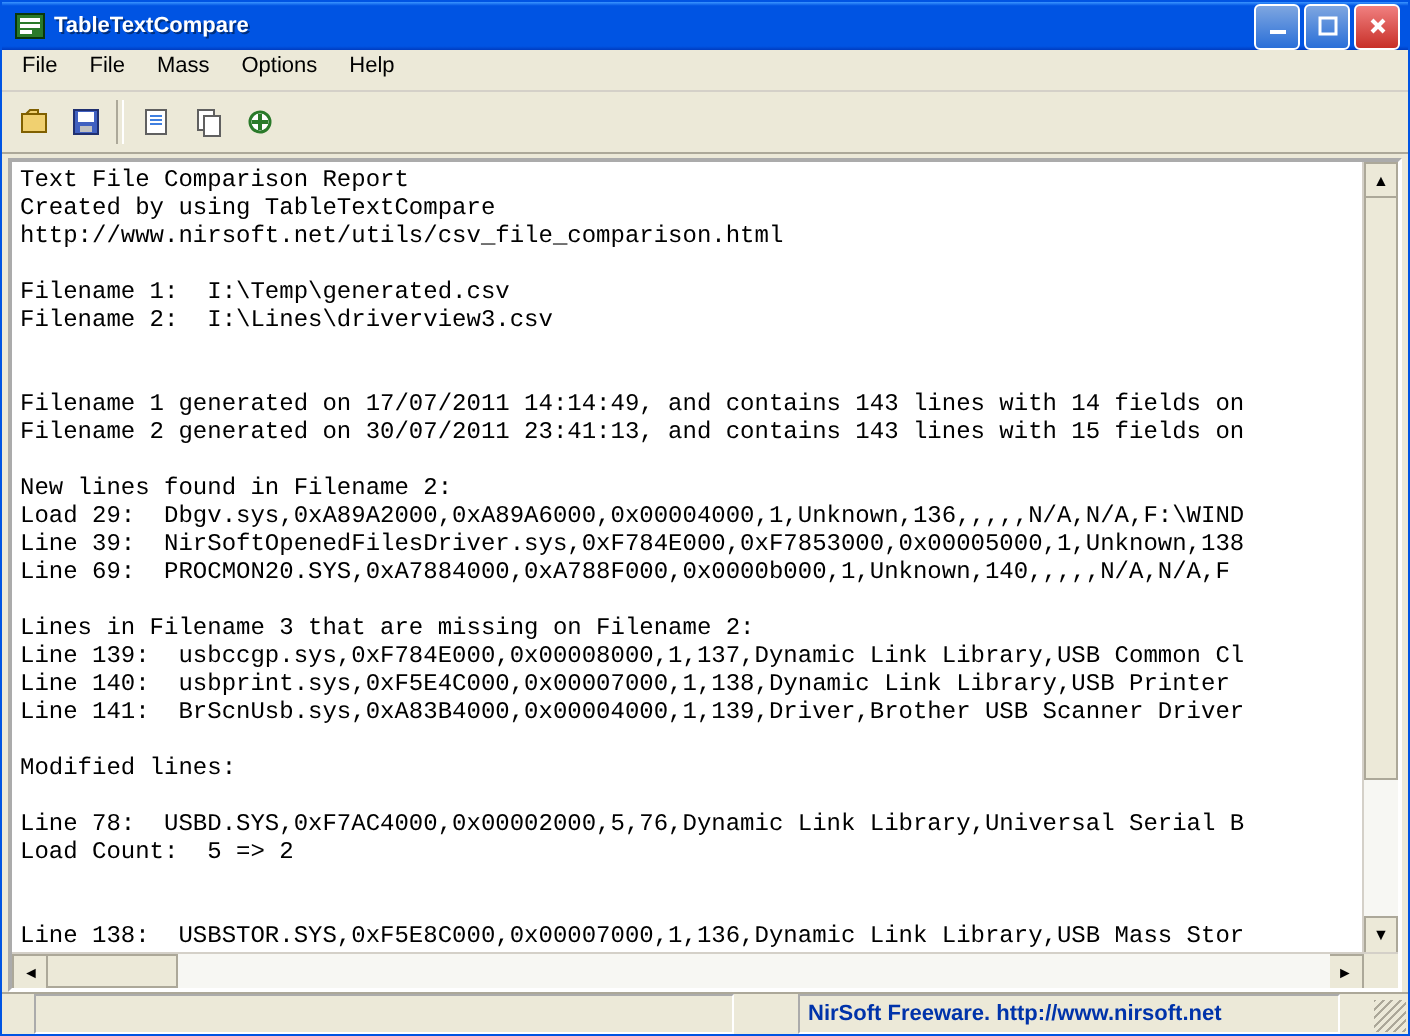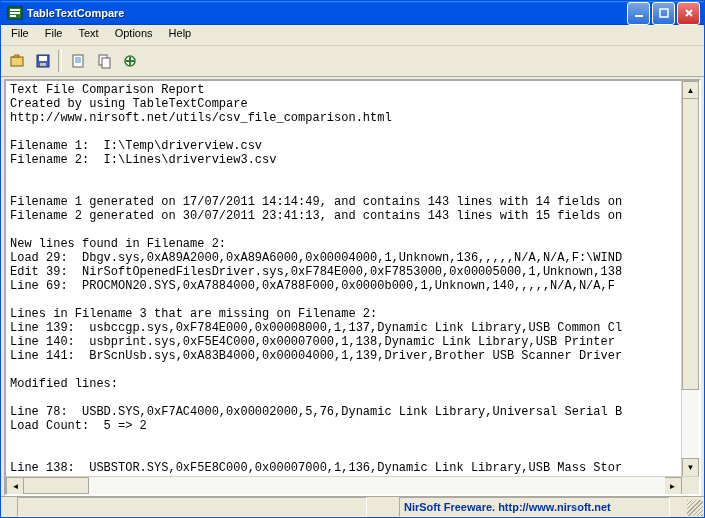--- a/index.html
+++ b/index.html
@@ -66,21 +66,21 @@
             <line x1="2" y1="2" x2="8" y2="8" stroke="#fff" stroke-width="2"></line>
             <line x1="8" y1="2" x2="2" y2="8" stroke="#fff" stroke-width="2"></line>
           </svg>
         </div>
     </div>
   </div>
 
   <div class="menubar">
     <span>File</span>
     <span>File</span>
-    <span>Text</span>
+    <span>Mass</span>
     <span>Options</span>
     <span>Help</span>
   </div>
 
   <div class="toolbar">
     <div class="tb-btn">
         <svg width="16" height="16">
           <rect x="2" y="4" width="12" height="9" fill="#f0d070" stroke="#806000"></rect>
           <polygon points="4,4 6,2 10,2 10,4" fill="#f0d070" stroke="#806000"></polygon>
         </svg>
@@ -114,30 +114,30 @@
           <rect x="7" y="4" width="2" height="8" fill="#2a7a2a"></rect>
         </svg>
       </div>
   </div>
 
   <div class="content-wrap">
     <div class="content"><span>Text File Comparison Report</span>
 <span>Created by using TableTextCompare</span>
 <span>http://www.nirsoft.net/utils/csv_file_comparison.html</span>
 
-<span>Filename 1:  I:\Temp\driverview.csv</span>
+<span>Filename 1:  I:\Temp\generated.csv</span>
 <span>Filename 2:  I:\Lines\driverview3.csv</span>
 
 
 <span>Filename 1 generated on 17/07/2011 14:14:49, and contains 143 lines with 14 fields on</span>
 <span>Filename 2 generated on 30/07/2011 23:41:13, and contains 143 lines with 15 fields on</span>
 
 <span>New lines found in Filename 2:</span>
 <span>Load 29:  Dbgv.sys,0xA89A2000,0xA89A6000,0x00004000,1,Unknown,136,,,,,N/A,N/A,F:\WIND</span>
-<span>Edit 39:  NirSoftOpenedFilesDriver.sys,0xF784E000,0xF7853000,0x00005000,1,Unknown,138</span>
+<span>Line 39:  NirSoftOpenedFilesDriver.sys,0xF784E000,0xF7853000,0x00005000,1,Unknown,138</span>
 <span>Line 69:  PROCMON20.SYS,0xA7884000,0xA788F000,0x0000b000,1,Unknown,140,,,,,N/A,N/A,F</span>
 
 <span>Lines in Filename 3 that are missing on Filename 2:</span>
 <span>Line 139:  usbccgp.sys,0xF784E000,0x00008000,1,137,Dynamic Link Library,USB Common Cl</span>
 <span>Line 140:  usbprint.sys,0xF5E4C000,0x00007000,1,138,Dynamic Link Library,USB Printer </span>
 <span>Line 141:  BrScnUsb.sys,0xA83B4000,0x00004000,1,139,Driver,Brother USB Scanner Driver</span>
 
 <span>Modified lines:</span>
 
 <span>Line 78:  USBD.SYS,0xF7AC4000,0x00002000,5,76,Dynamic Link Library,Universal Serial B</span>

